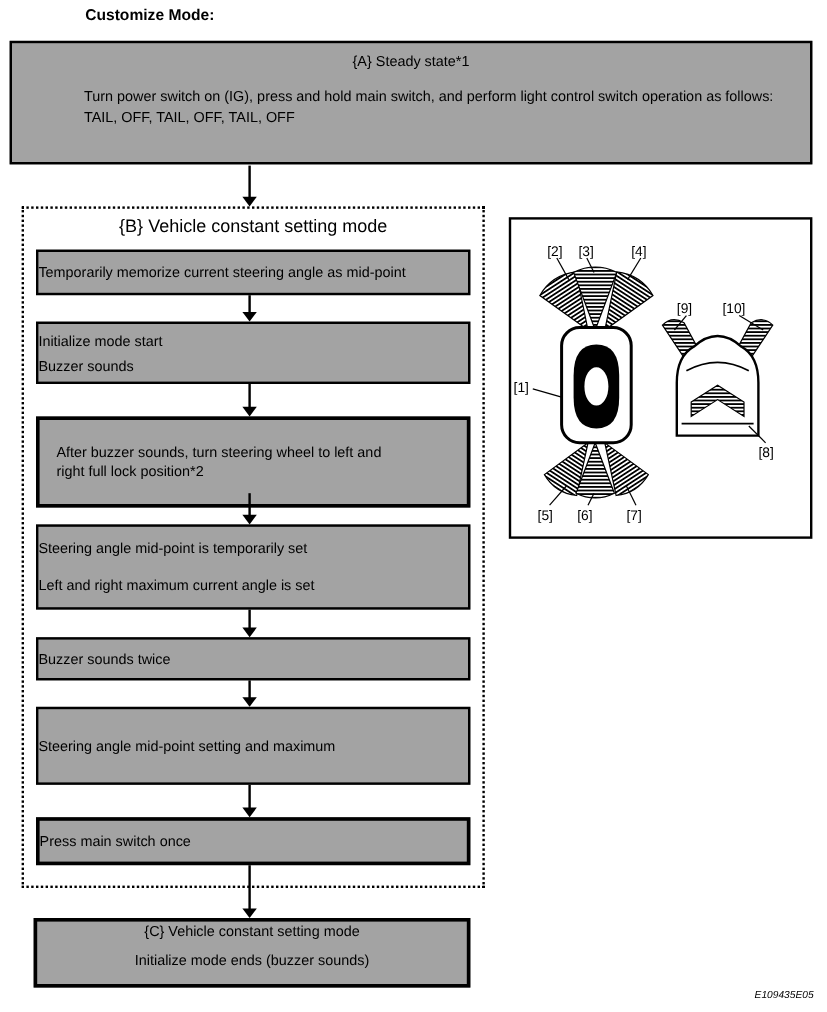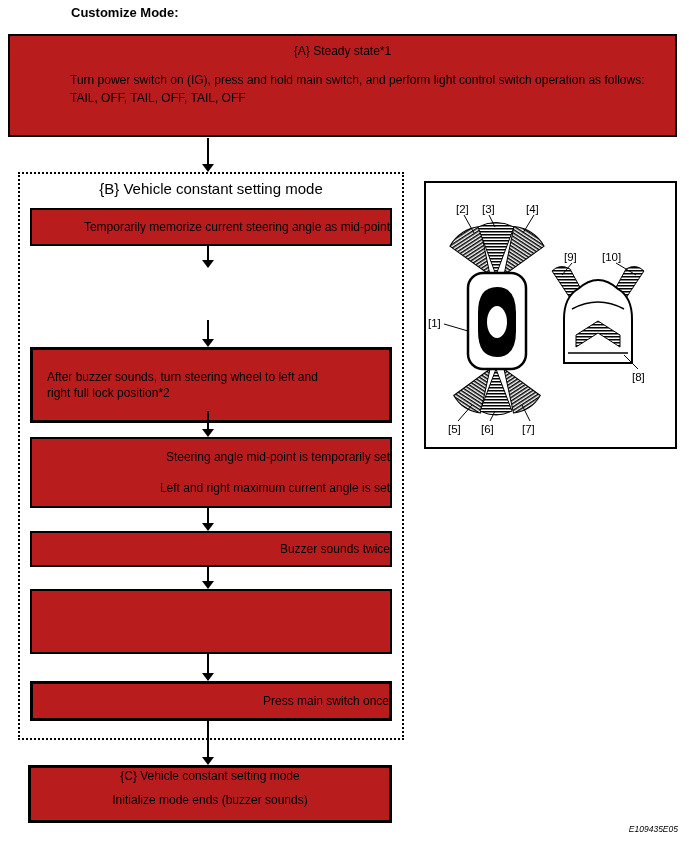--- a/index.html
+++ b/index.html
@@ -3,37 +3,37 @@
 <meta charset="utf-8">
 <style>
   * { margin:0; padding:0; box-sizing:border-box; }
   html,body { background:#fff; }
   .page {
     position:relative; width:689px; height:843px; background:#fff;
     font-family:"Liberation Sans", sans-serif; color:#000; overflow:hidden;
   }
   .abs { position:absolute; }
   .heading { left:36px; top:5px; font-size:13px; font-weight:bold;margin-left:35px; }
-  .box { position:absolute; border:2px solid #000; background:#b91c1c; }
+  .box { position:absolute; border:2px solid #000; background:#a3a3a3; }
   .box--thick { border-width:3px; }
   .box-a { left:8px; top:34px; width:669px; height:103px; font-size:12px; }
   .box-a .title { text-align:center; padding-top:8px; }
   .box-a .bodytext { padding:13px 13px 0; line-height:18px;margin-left:47px; }
   .group-b {
     position:absolute; left:18px; top:172px; width:386px; height:568px;
     border:2px dotted #000; background:transparent;
   }
   .group-title {
     position:absolute; left:18px; top:180px; width:386px;
     text-align:center; font-size:15px;
   }
   .step {
     left:30px; width:362px; font-size:12px; line-height:16px;
     display:flex; flex-direction:column; justify-content:center;
-    align-items:flex-end; text-align:center; z-index:2;
+    align-items:flex-start; text-align:center; z-index:2;
   }
   .step--left { align-items:flex-start; text-align:left; padding:0 14px; }
   .box-c {
     left:28px; top:765px; width:364px; height:58px; font-size:12px; line-height:16px;
     display:flex; flex-direction:column; 
     align-items:center; text-align:center;
   }
   .varrow { position:absolute; left:202px; width:12px; z-index:3; }
   .varrow .shaft { position:absolute; left:5px; top:0; bottom:6px; width:2px; background:#000; }
   .varrow .head {
@@ -100,37 +100,42 @@
     </div>
 
   <div class="group-b"></div>
   <div class="group-title">{B} Vehicle constant setting mode</div>
 
   <div class="box step" style="top:208px;height:38px">
     <div>Temporarily memorize current steering angle as mid-point</div>
     <div></div>
   </div>
 
+  <div class="box step" style="top:268px;height:52px">
+    <div>Initialize mode start</div>
+    <div style="margin-top:5px">Buzzer sounds</div>
+  </div>
 
   <div class="box box--thick step step--left" style="top:347px;height:76px">
     <div>After buzzer sounds, turn steering wheel to left and</div>
     <div>right full lock position*2</div>
   </div>
 
   <div class="box step" style="top:437px;height:71px">
     <div>Steering angle mid-point is temporarily set</div>
     <div style="margin-top:15px">Left and right maximum current angle is set</div>
   </div>
 
   <div class="box step" style="top:531px;height:36px">
     <div>Buzzer sounds twice</div>
     <div></div>
   </div>
 
   <div class="box step" style="top:589px;height:65px">
+    <div>Steering angle mid-point setting and maximum</div>
   </div>
 
   <div class="box box--thick step" style="top:681px;height:40px">
     <div>Press main switch once</div>
     <div></div>
   </div>
 
   <div class="box box--thick box-c">
     <div>{C} Vehicle constant setting mode</div>
     <div style="margin-top:8px">Initialize mode ends (buzzer sounds)</div>

